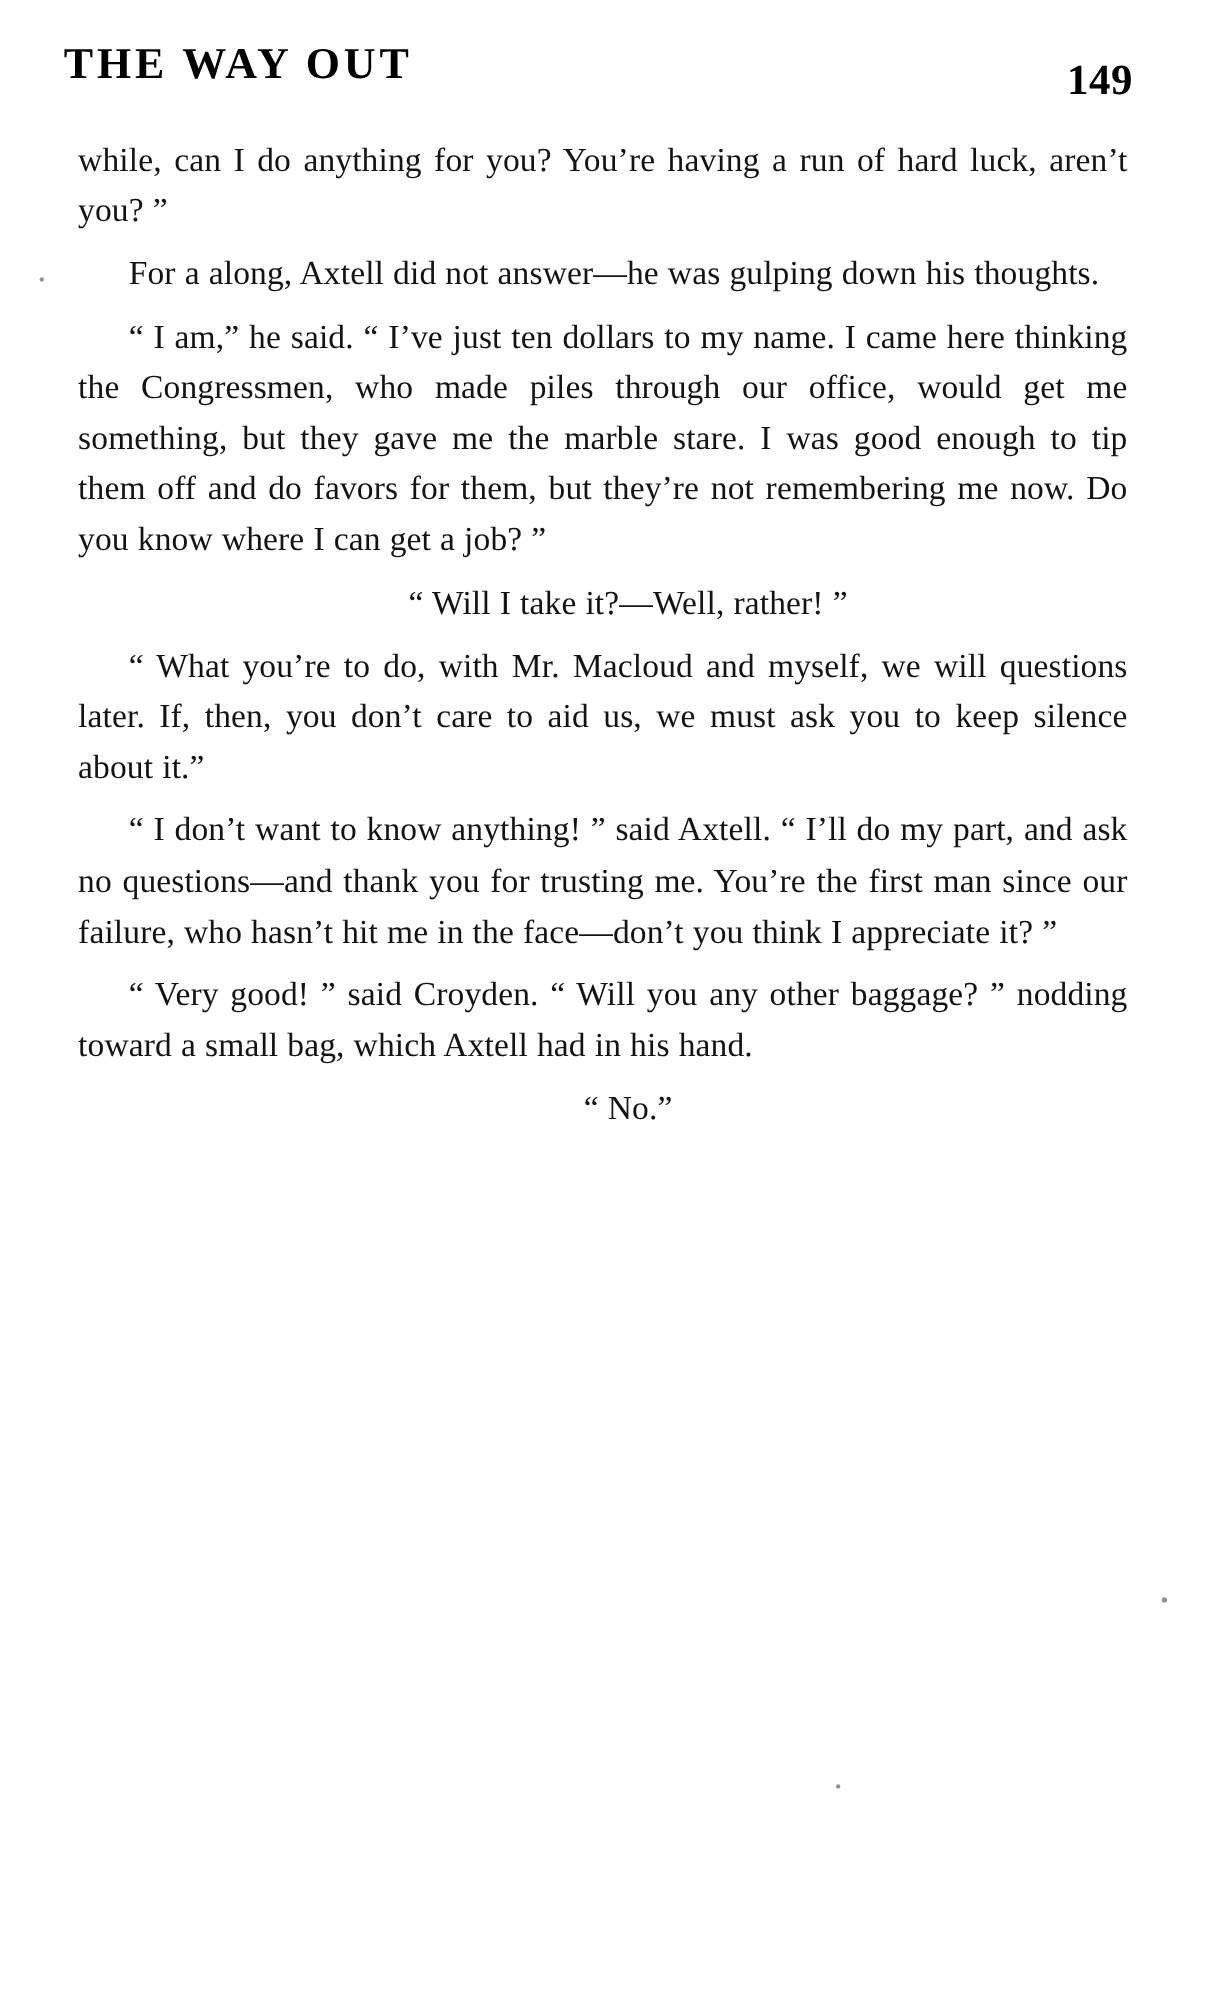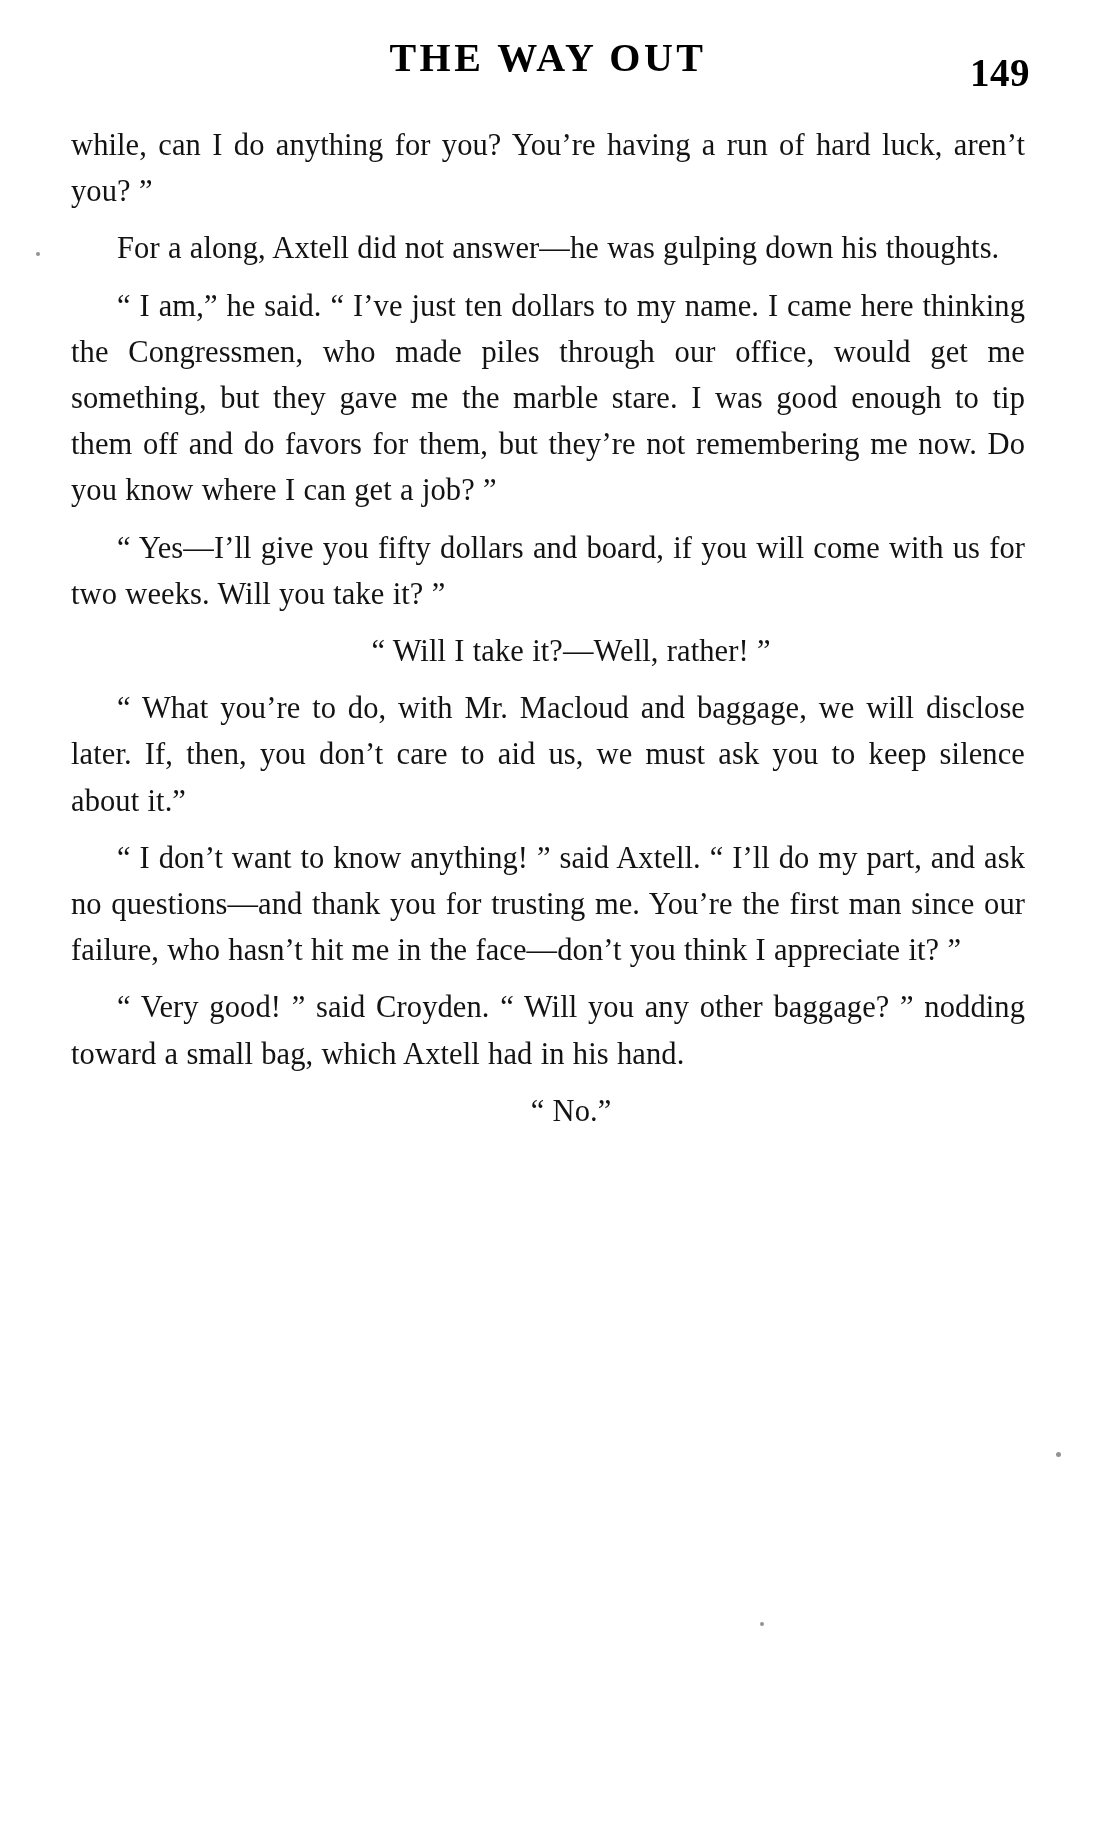--- a/index.html
+++ b/index.html
@@ -18,21 +18,20 @@
   .page {
     width: 1096px;
     height: 1832px;
     box-sizing: border-box;
     padding: 34px 58px 20px 58px;
     position: relative;
   }
   .header {
     display: flex;
     align-items: baseline;
-    justify-content: center;
     position: relative;
     height: 62px;
     margin-bottom: 26px;
   }
   .header-title {
     font-family: "Liberation Serif", serif;
     font-weight: bold;
     font-size: 40px;
     letter-spacing: 3.5px;
     color: #000;
@@ -89,23 +88,22 @@
 
   <div class="header">
     <div class="header-title">THE WAY OUT</div>
     <div class="page-number">149</div>
   </div>
 
   <div class="body-text">
     <p class="para">while, can I do anything for you?  You’re having a run of hard luck, aren’t you? ”</p>
     <p class="para indent">For a along, Axtell did not answer—he was gulping down his thoughts.</p>
     <p class="para indent">“ I am,” he said.  “ I’ve just ten dollars to my name.  I came here thinking the Congressmen, who made piles through our office, would get me something, but they gave me the marble stare.  I was good enough to tip them off and do favors for them, but they’re not remembering me now.  Do you know where I can get a job? ”</p>
-    <p class="para indent">“ Yes—I’ll give you fifty dollars and board, if you will come with us for two weeks.  Will you take it? ”</p>
     <p class="para indent last-short">“ Will I take it?—Well, rather! ”</p>
-    <p class="para indent">“ What you’re to do, with Mr. Macloud and baggage, we will disclose later.  If, then, you don’t care to aid us, we must ask you to keep silence about it.”</p>
+    <p class="para indent">“ What you’re to do, with Mr. Macloud and myself, we will questions later.  If, then, you don’t care to aid us, we must ask you to keep silence about it.”</p>
     <p class="para indent">“ I don’t want to know anything! ” said Axtell. “ I’ll do my part, and ask no questions—and thank you for trusting me.  You’re the first man since our failure, who hasn’t hit me in the face—don’t you think I appreciate it? ”</p>
     <p class="para indent">“ Very good! ” said Croyden.  “ Will you any other baggage? ” nodding toward a small bag, which Axtell had in his hand.</p>
     <p class="para indent last-short">“ No.”</p>
   </div>
 
   <span class="speck" style="left:36px; top:252px; width:4px; height:4px;"></span>
   <span class="speck" style="left:1056px; top:1452px; width:5px; height:5px;"></span>
   <span class="speck" style="left:760px; top:1622px; width:4px; height:4px;"></span>
 </div>
 

